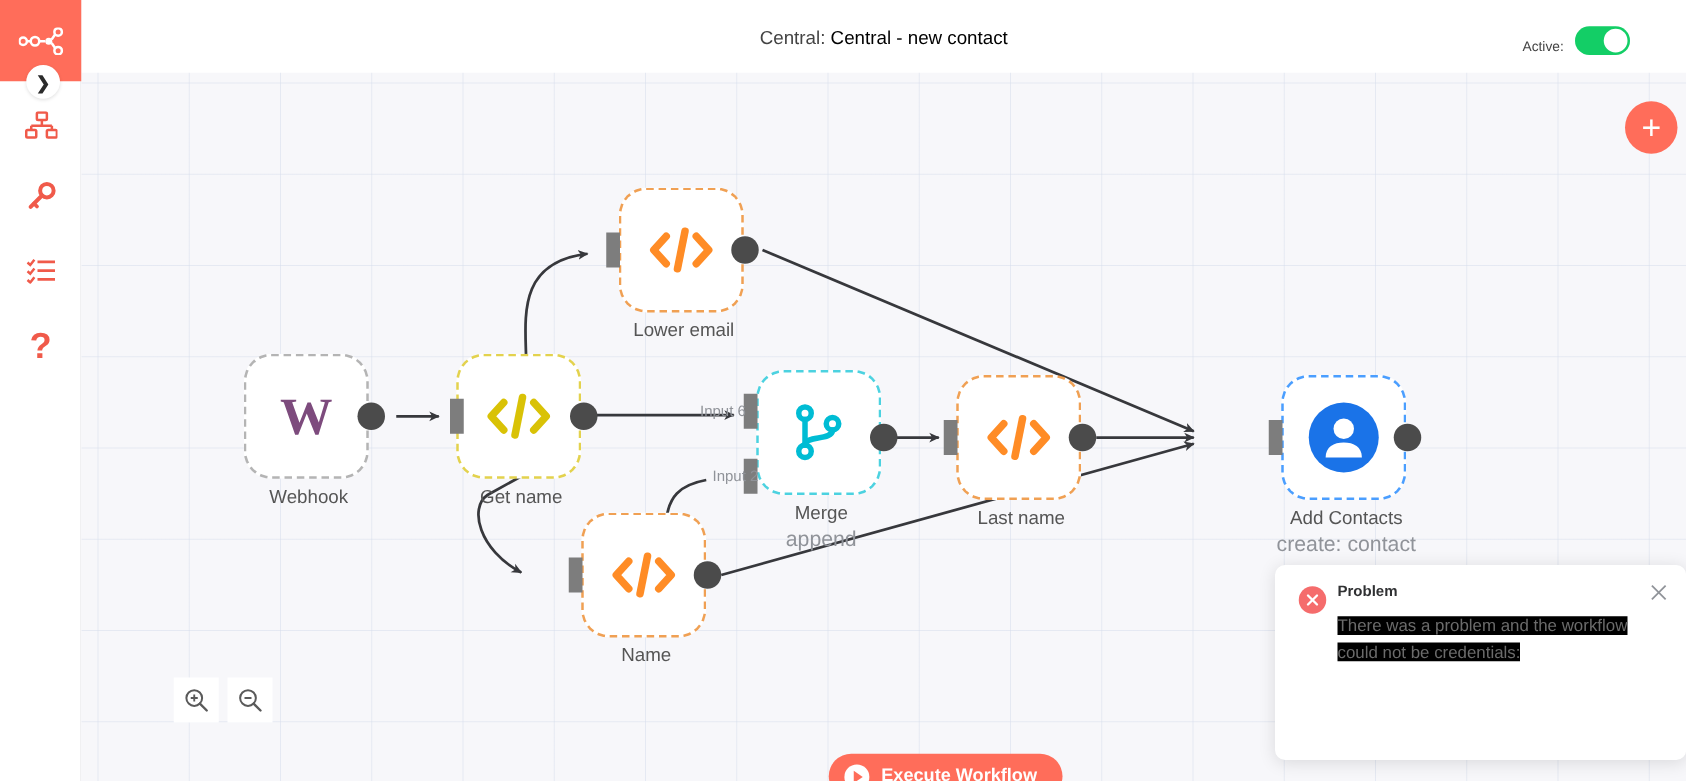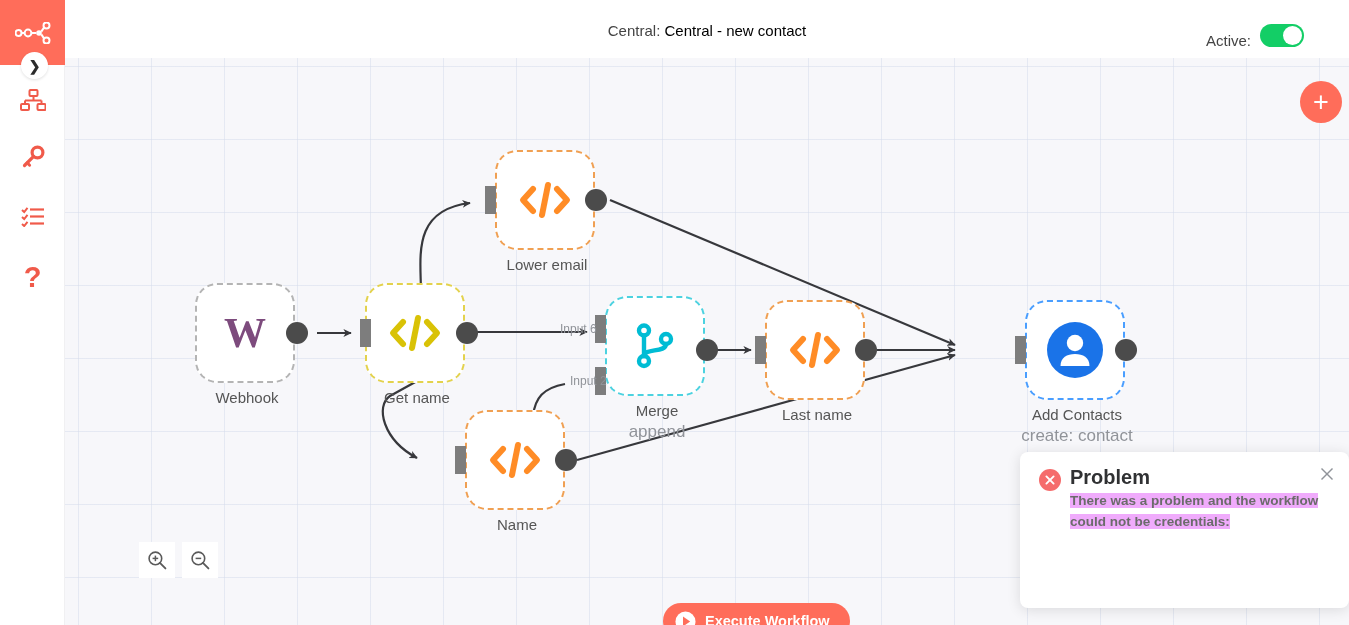--- a/index.html
+++ b/index.html
@@ -41,21 +41,21 @@
   #wf-title {
     position: absolute; left: 0; right: 0; top: 22px;
     text-align: center; font-size: 15px; color: #444;
     white-space: nowrap;
   }
   #wf-title .wf-name { color: #000000; }
   #active-box {
     position: absolute; right: 45px; top: 21px;
     display: flex; align-items: center; gap: 9px;
   }
-  #active-label { font-size: 15px; color: #444; margin-top: 11px; }
+  #active-label { font-size: 11px; color: #444; margin-top: 11px; }
   #active-toggle {
     width: 44px; height: 23px; border-radius: 12px;
     background: #13ce66; position: relative; cursor: pointer;
   }
   #active-knob {
     position: absolute; right: 2px; top: 2px;
     width: 19px; height: 19px; border-radius: 50%; background: #fff;
   }
 
   
@@ -130,31 +130,31 @@
     box-shadow: 0 2px 14px 0 rgba(0,0,0,.12);
     z-index: 60; padding: 16px 22px 0 19px;
   }
   #notif-icon {
     position: absolute; left: 19px; top: 17px;
     width: 22px; height: 22px; border-radius: 50%; background: #f56c6c;
     display: flex; align-items: center; justify-content: center;
   }
   #notif-title {
     position: absolute; left: 50px; top: 14px;
-    font-size: 20px; font-weight: bold; color: #303133;
+    font-size: 12px; font-weight: bold; color: #303133;
   }
   #notif-close {
     position: absolute; right: 14px; top: 14px;
     width: 16px; height: 16px; cursor: pointer; color: #909399;
   }
   #notif-body {
     position: absolute; left: 50px; top: 39px; width: 252px;
     font-size: 13.5px; line-height: 1.55; color: #6b6b6b;
   }
-  #notif-body .ln { background: #f0abfc; font-weight: bold; }
+  #notif-body .ln { background: #000000; }
   #notif-body .itl { font-style: italic; text-align: justify; }
   #notif-body p { margin: 0; }
 </style>
 </head>
 <body>
 
 <div id="app">
 
   <div id="sidebar">
     <div id="sidebar-logo">

